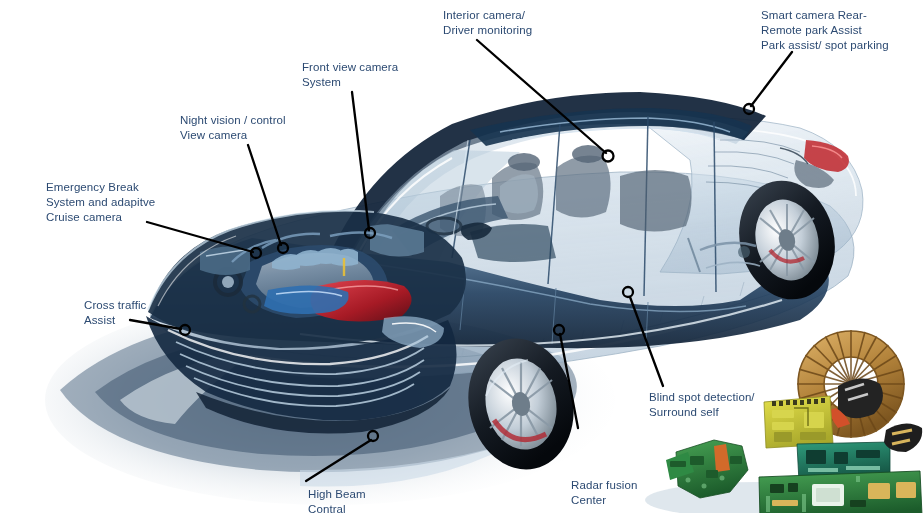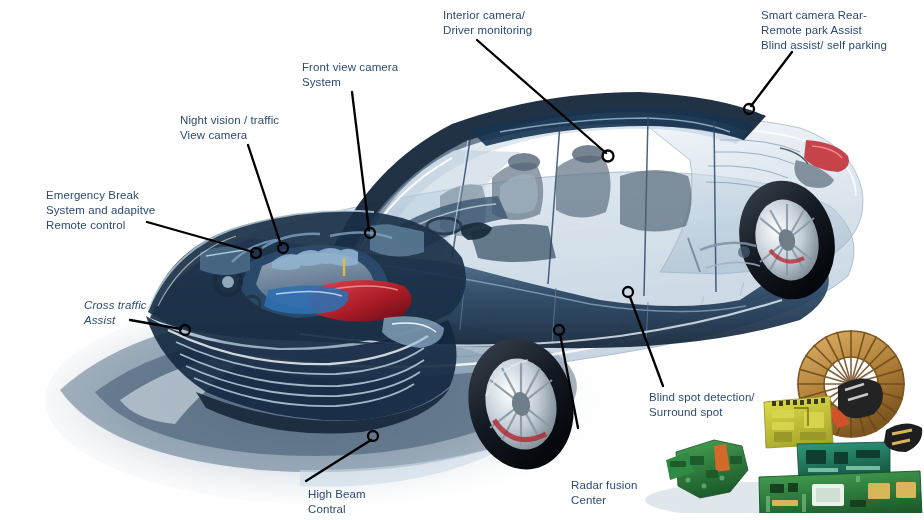--- a/index.html
+++ b/index.html
@@ -486,23 +486,23 @@
         <circle cx="373" cy="436" r="5" fill="none" stroke="#000000" stroke-width="2.3"></circle>
         <line x1="578" y1="428" x2="560" y2="334" stroke="#000000" stroke-width="2.3" stroke-linecap="round"></line>
         <circle cx="559" cy="330" r="5" fill="none" stroke="#000000" stroke-width="2.3"></circle>
         <line x1="663" y1="386" x2="630" y2="297" stroke="#000000" stroke-width="2.3" stroke-linecap="round"></line>
         <circle cx="628" cy="292" r="5" fill="none" stroke="#000000" stroke-width="2.3"></circle>
       </g>
   </svg>
 
   <div id="labels">
       <div class="label" style="left: 443px; top: 8px; color: rgb(44, 74, 114);"><div>Interior camera/</div><div>Driver monitoring</div></div>
-      <div class="label" style="left: 761px; top: 8px; color: rgb(44, 74, 114);"><div>Smart camera Rear-</div><div>Remote park Assist</div><div>Blind assist/ self parking</div></div>
+      <div class="label" style="left: 761px; top: 8px; color: rgb(44, 74, 114);"><div>Smart camera Rear-</div><div>Remote park Assist</div><div>Park assist/ spot parking</div></div>
       <div class="label" style="left: 302px; top: 60px; color: rgb(44, 74, 114);"><div>Front view camera</div><div>System</div></div>
-      <div class="label" style="left: 180px; top: 113px; color: rgb(44, 74, 114);"><div>Night vision / traffic</div><div>View camera</div></div>
-      <div class="label" style="left: 46px; top: 180px; color: rgb(44, 74, 114); margin-top: 8px;"><div>Emergency Break</div><div>System and adapitve</div><div>Remote control</div></div>
-      <div class="label" style="left: 84px; top: 298px; color: rgb(44, 74, 114); font-style: italic;"><div>Cross traffic</div><div>Assist</div></div>
+      <div class="label" style="left: 180px; top: 113px; color: rgb(44, 74, 114);"><div>Night vision / control</div><div>View camera</div></div>
+      <div class="label" style="left: 46px; top: 180px; color: rgb(44, 74, 114);"><div>Emergency Break</div><div>System and adapitve</div><div>Cruise camera</div></div>
+      <div class="label" style="left: 84px; top: 298px; color: rgb(44, 74, 114);"><div>Cross traffic</div><div>Assist</div></div>
       <div class="label" style="left: 308px; top: 487px; color: rgb(44, 74, 114);"><div>High Beam</div><div>Contral</div></div>
       <div class="label" style="left: 571px; top: 432px; color: rgb(44, 74, 114); margin-top: 46px;"><div>Radar fusion</div><div>Center</div></div>
-      <div class="label" style="left: 649px; top: 390px; color: rgb(44, 74, 114);"><div>Blind spot detection/</div><div>Surround spot</div></div>
+      <div class="label" style="left: 649px; top: 390px; color: rgb(44, 74, 114);"><div>Blind spot detection/</div><div>Surround self</div></div>
     </div>
 
 </div>
 
 </body></html>

